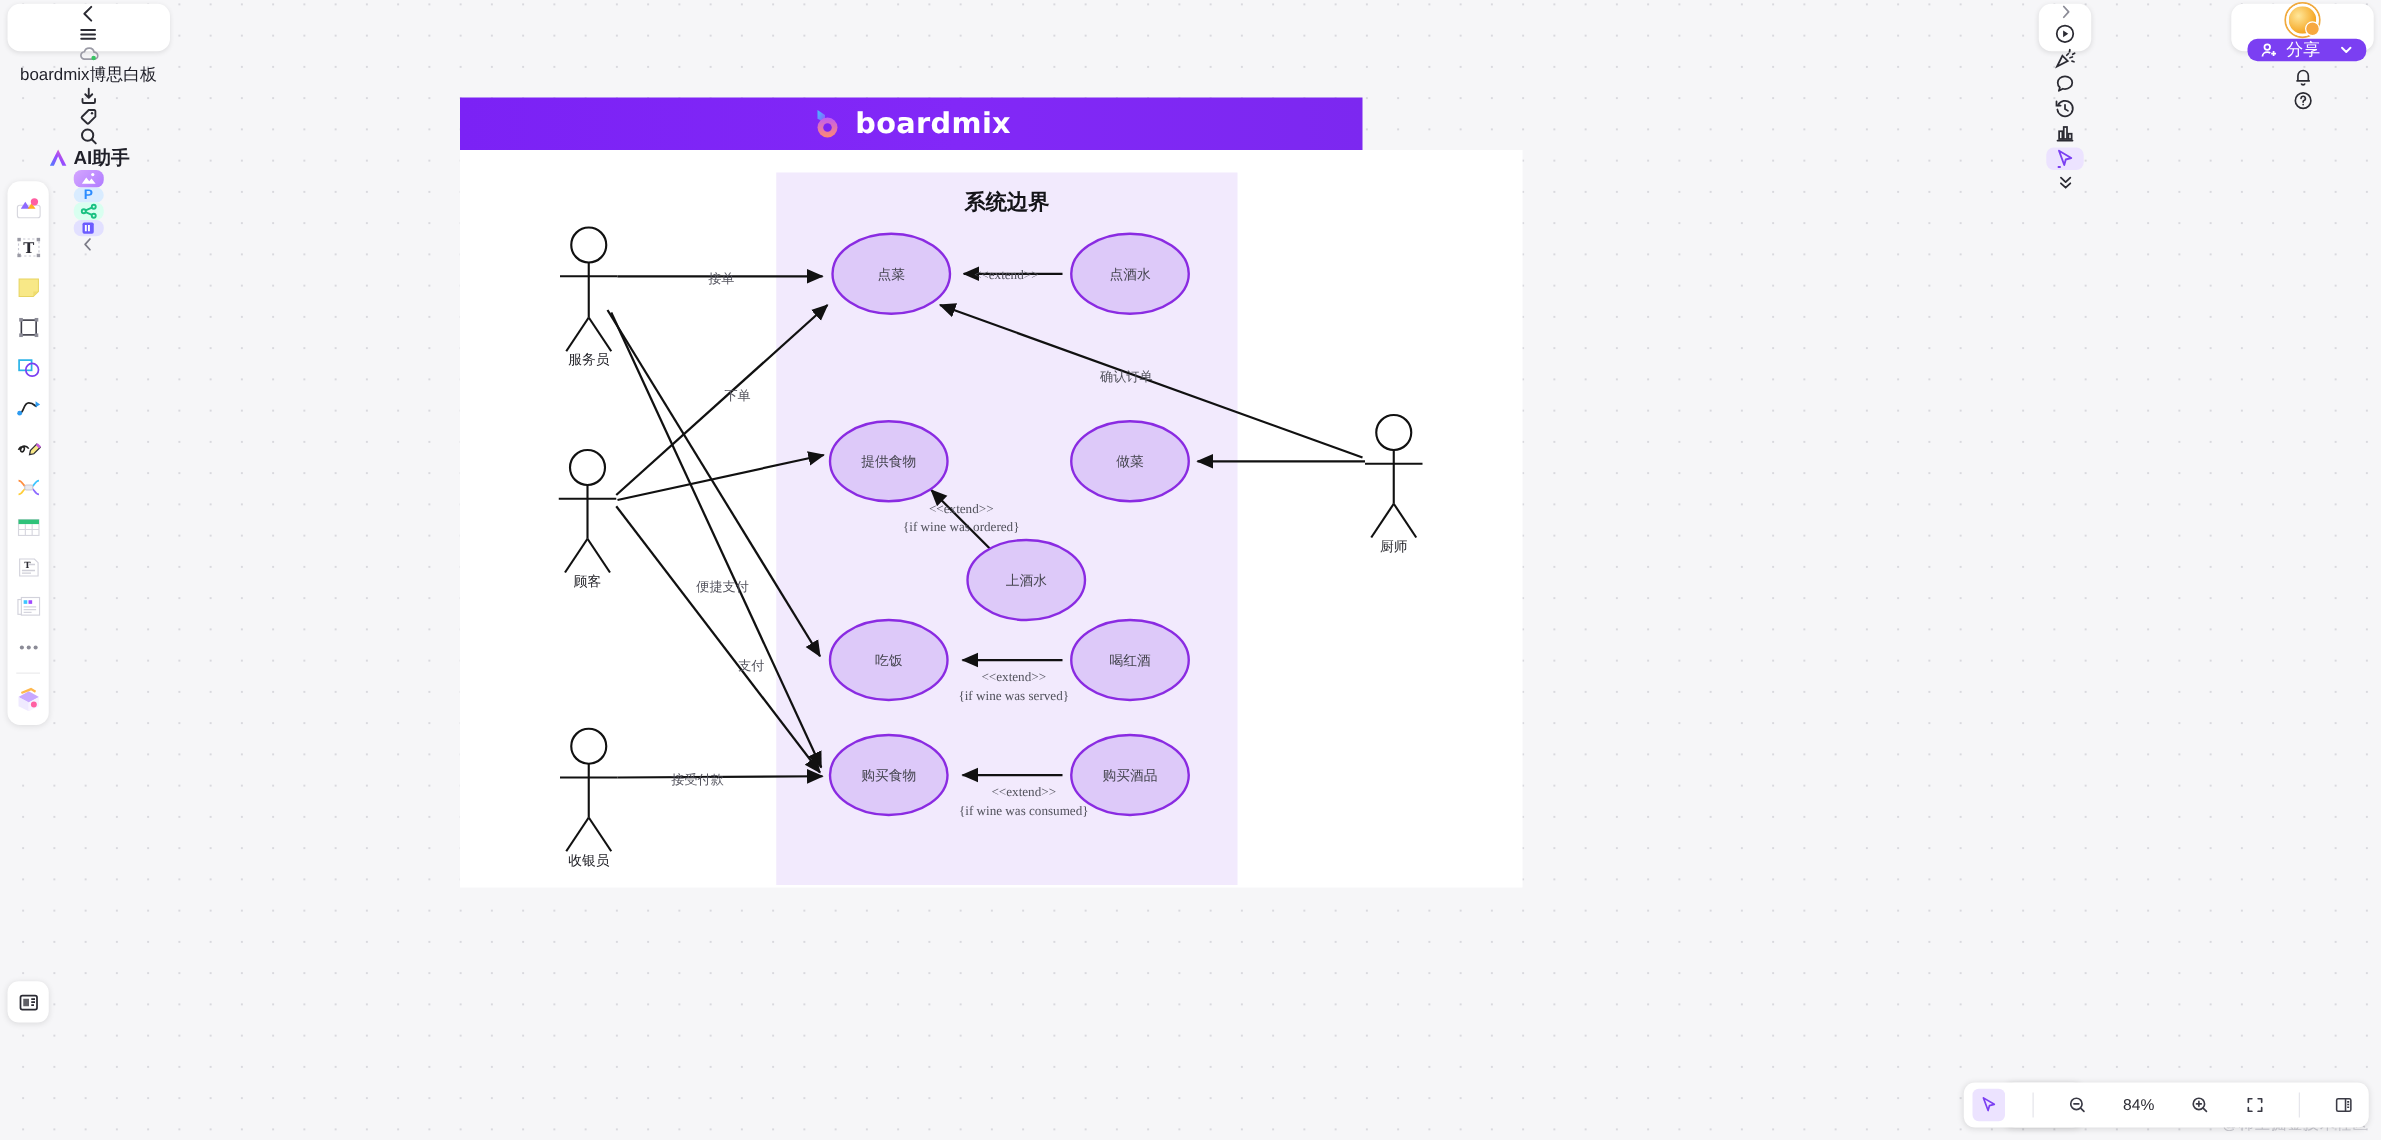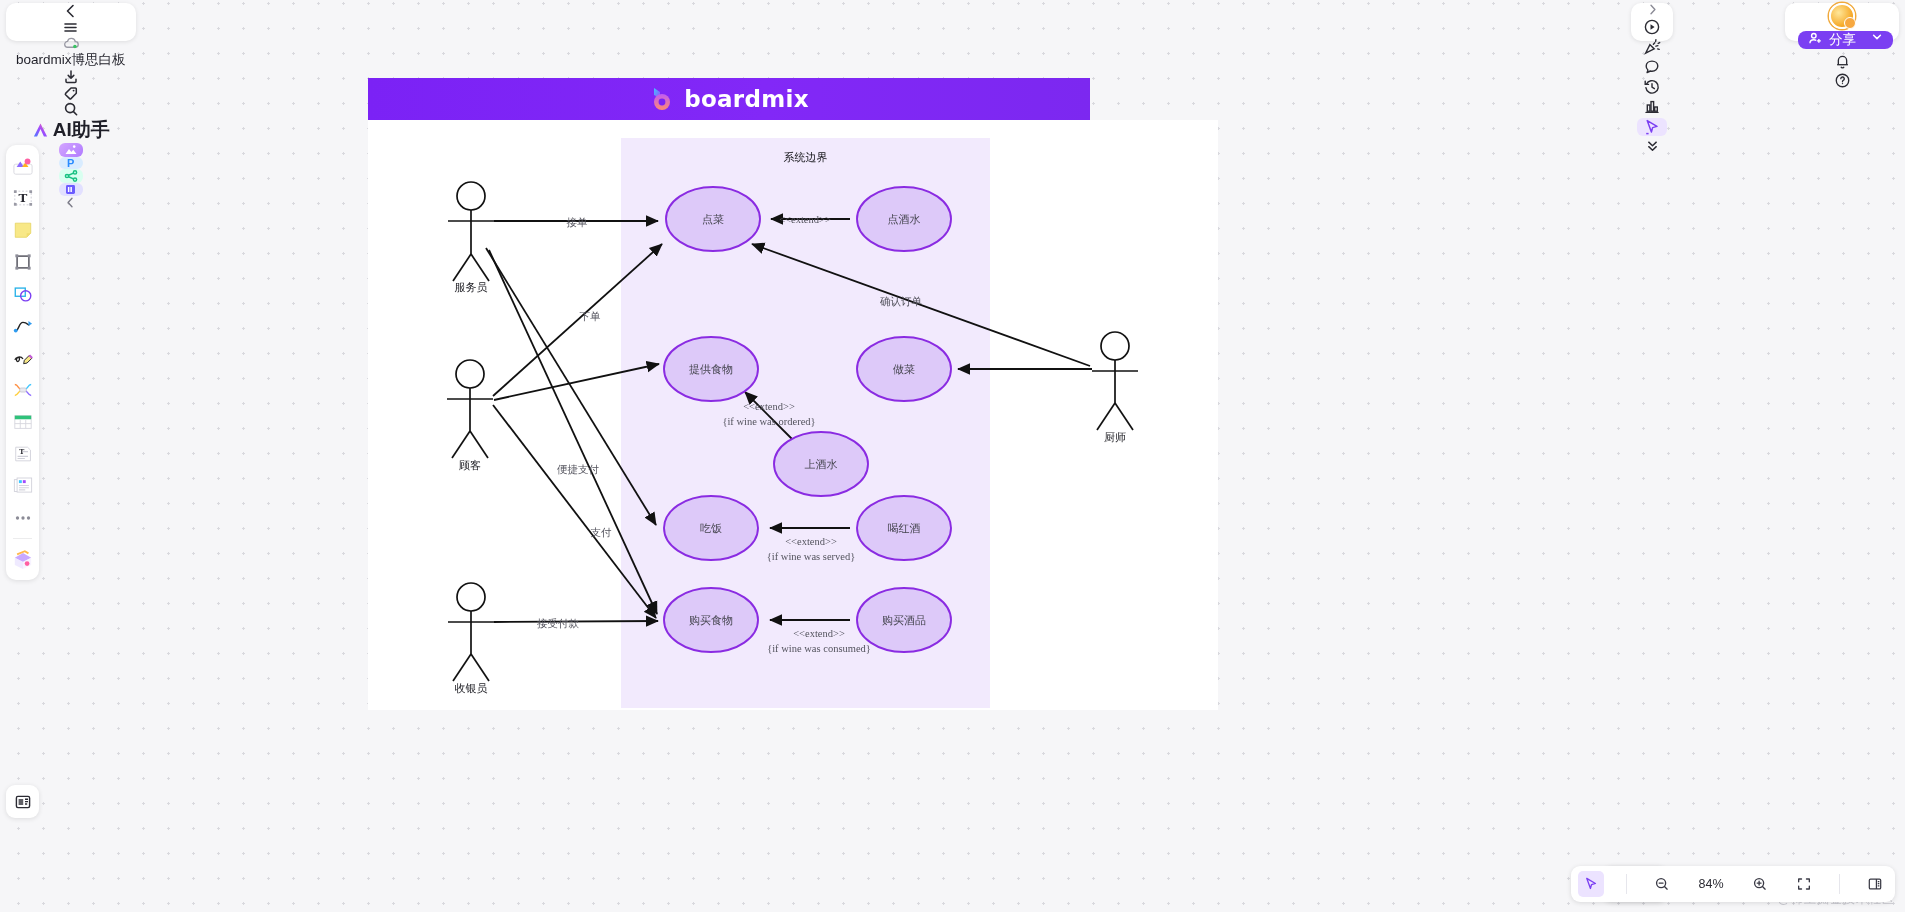--- a/index.html
+++ b/index.html
@@ -36,30 +36,30 @@
   #docTitle{
     font-size:13.5px; color:#1f1f28; white-space:nowrap; padding:0 4px;
     cursor:pointer;
   }
   .app-chip{
     width:24px;height:24px;border-radius:6px;display:flex;align-items:center;
     justify-content:center;font-size:11px;font-weight:700;color:#fff;margin:0 3px;
     cursor:pointer;
   }
   #aiBtn{
-    display:flex;align-items:center;gap:4px;font-size:19px;font-weight:600;
+    display:flex;align-items:center;gap:4px;font-size:15px;font-weight:600;
     color:#1f1f28;cursor:pointer;padding:0 6px;height:30px;border-radius:6px;
   }
 
   
   #rightpill{ position:absolute; right:232px; top:3px; padding:0 6px; gap:2px; }
   #rightpill2{ position:absolute; right:6px; top:3px; padding:0 6px; gap:2px;}
   .share-btn{
     background:#7b3ff2; color:#fff; border-radius:8px; height:24px;
-    display:flex;gap:6px;padding:0 10px;font-size:13.5px;
+    display:flex;align-items:center;gap:6px;padding:0 10px;font-size:13.5px;
     cursor:pointer; font-weight:500;
   }
   .avatar{
     width:26px;height:26px;border-radius:50%;
     background:radial-gradient(circle at 35% 35%,#ffe79a,#f5a623 70%, #d98213);
     border:2px solid #fff; box-shadow:0 0 0 1.5px #f0a93c; position:relative;
     cursor:pointer; flex:none;
   }
   .avatar::after{
     content:""; position:absolute; right:-3px; bottom:-2px; width:10px;height:10px;
@@ -115,21 +115,21 @@
   }
   #bodyWhite{
     position:absolute;left:0;top:42px;width:850px;height:590px;background:#fff;
   }
   #sysbox{
     position:absolute;left:253px;top:60px;width:369px;height:570px;
     background:#f2eafd;
   }
   #sysTitle{
     position:absolute;left:253px;top:72px;width:369px;text-align:center;
-    font-size:11px;font-weight:400;color:#141418;
+    font-size:17px;font-weight:700;color:#141418;
     font-family:"DejaVu Sans",sans-serif;
   }
 
   svg#art{position:absolute;left:0;top:0;width:850px;height:632px;overflow:visible;}
 
   .uc-label{
     font-family:"DejaVu Sans",sans-serif;font-size:11px;fill:#45454f;
   }
   .actor-label{
     font-family:"DejaVu Sans",sans-serif;font-size:11px;fill:#1e1e24;

